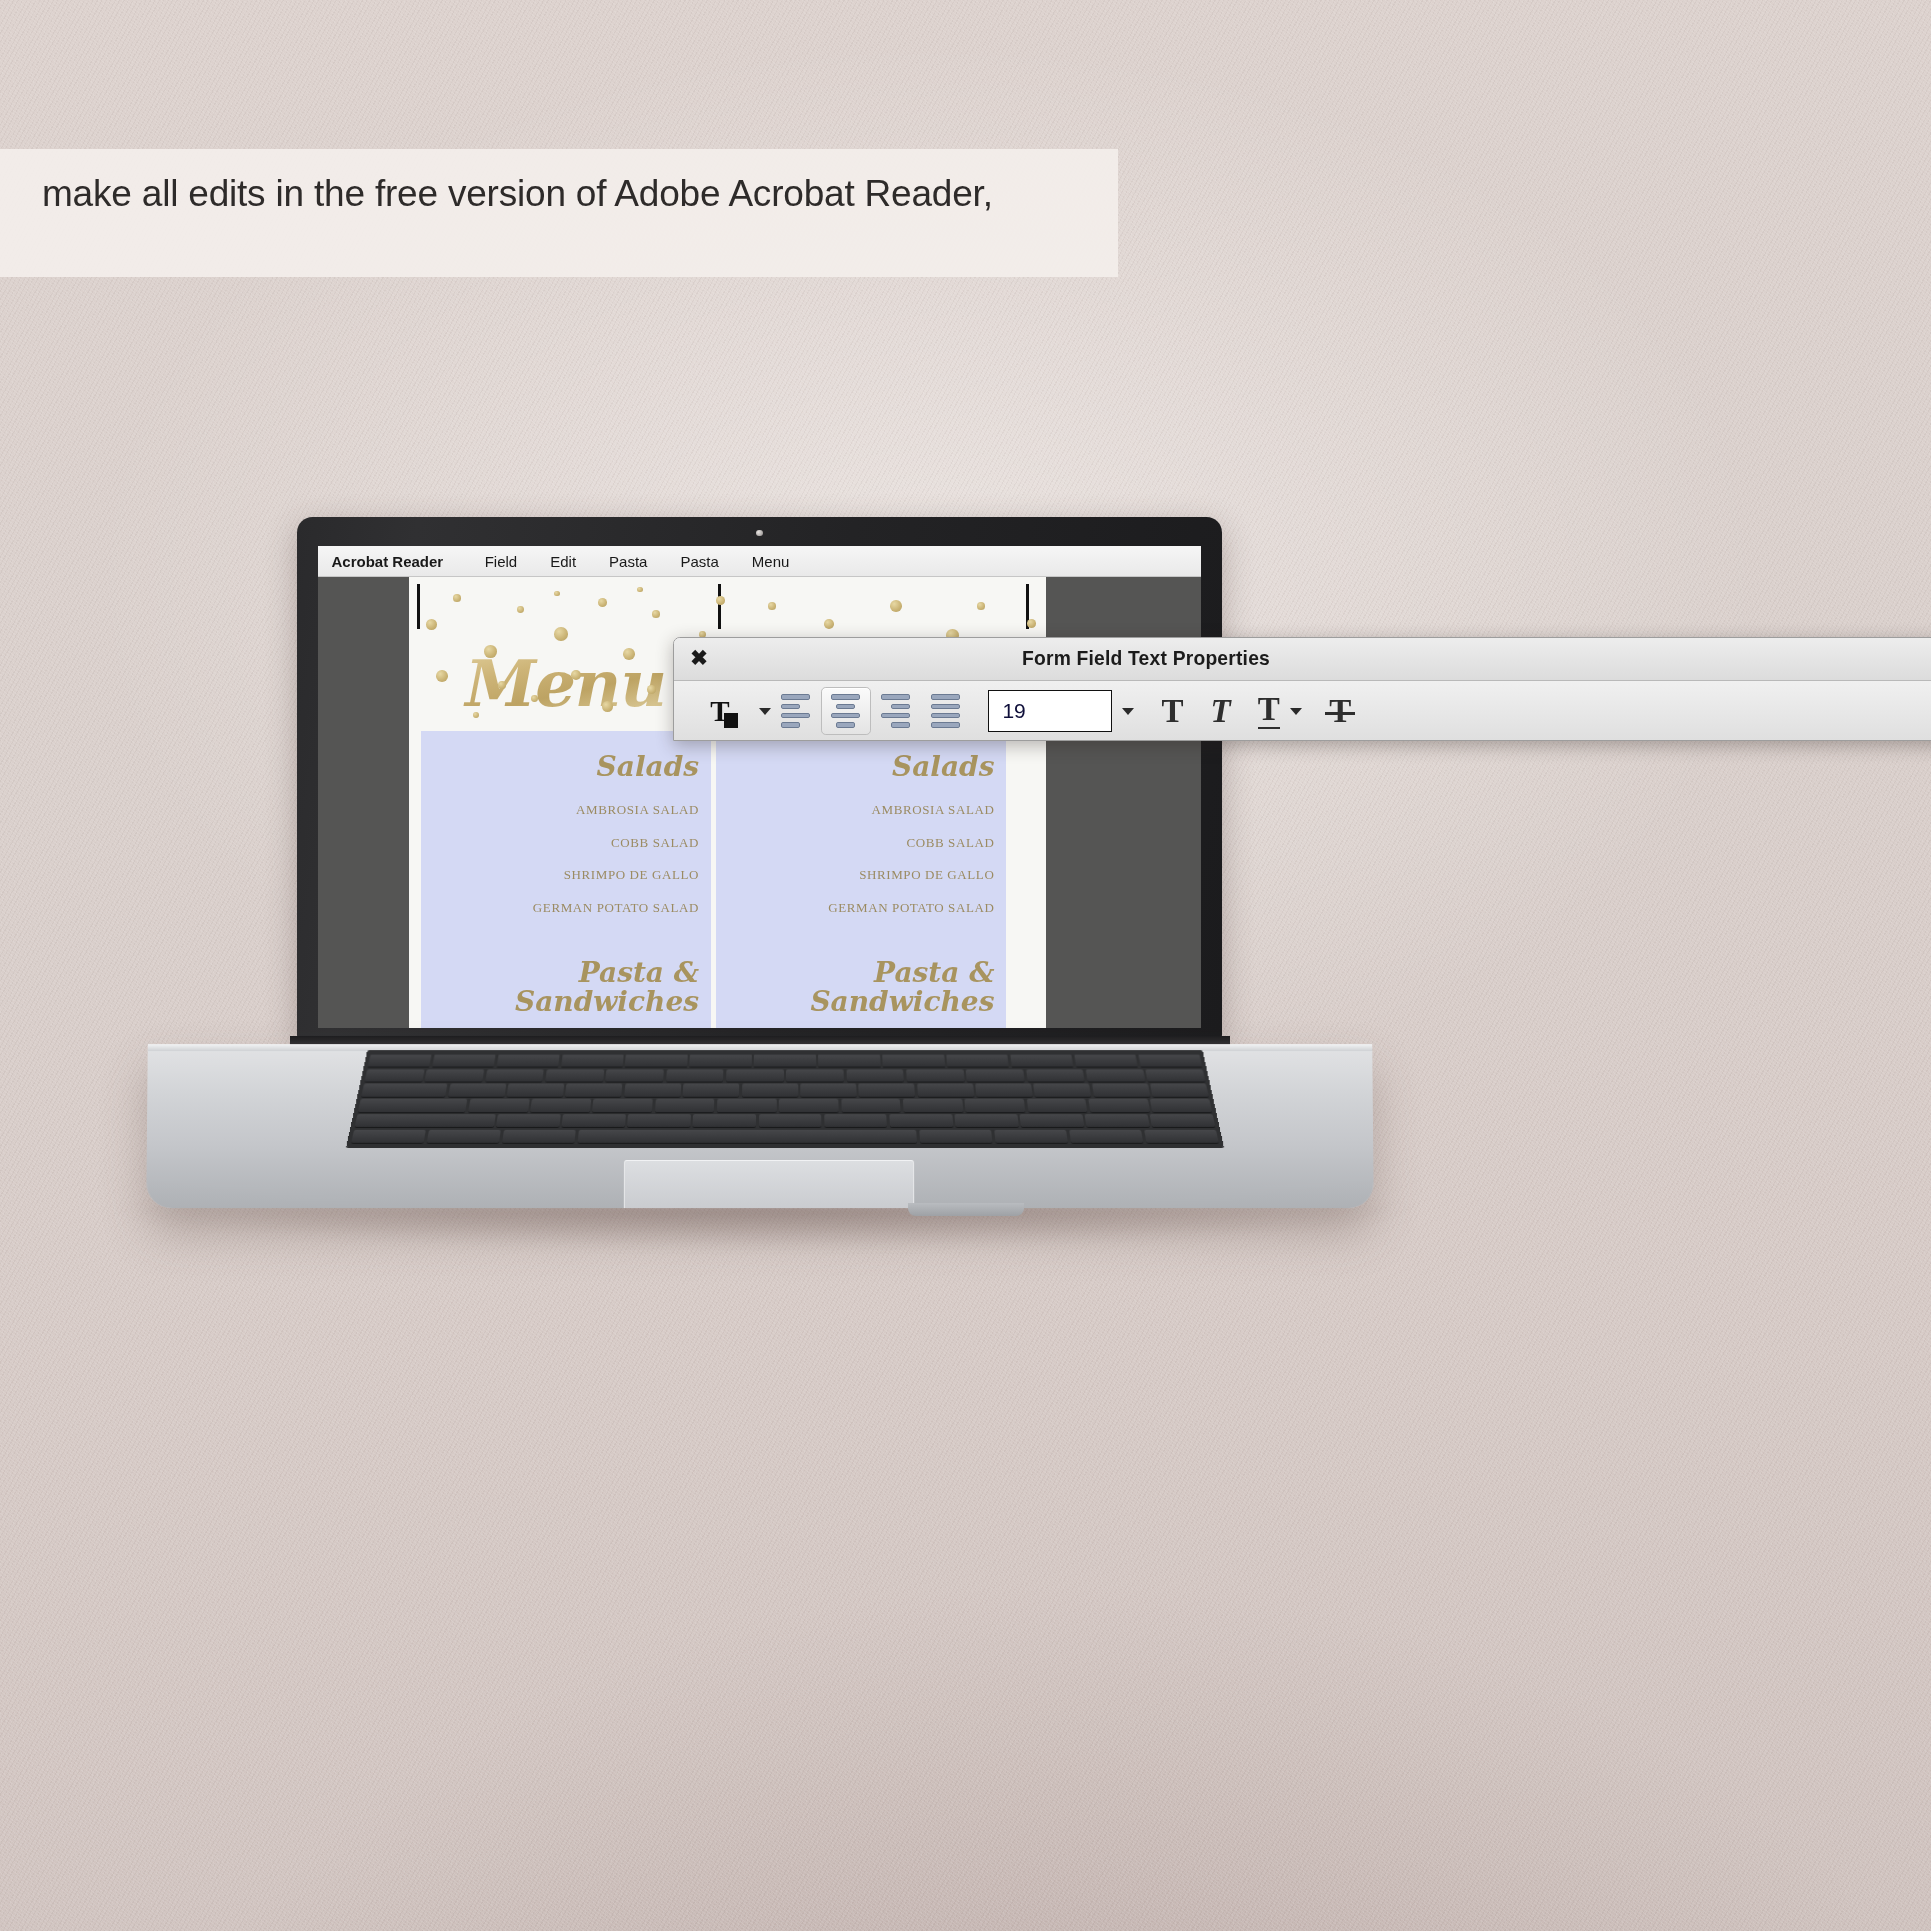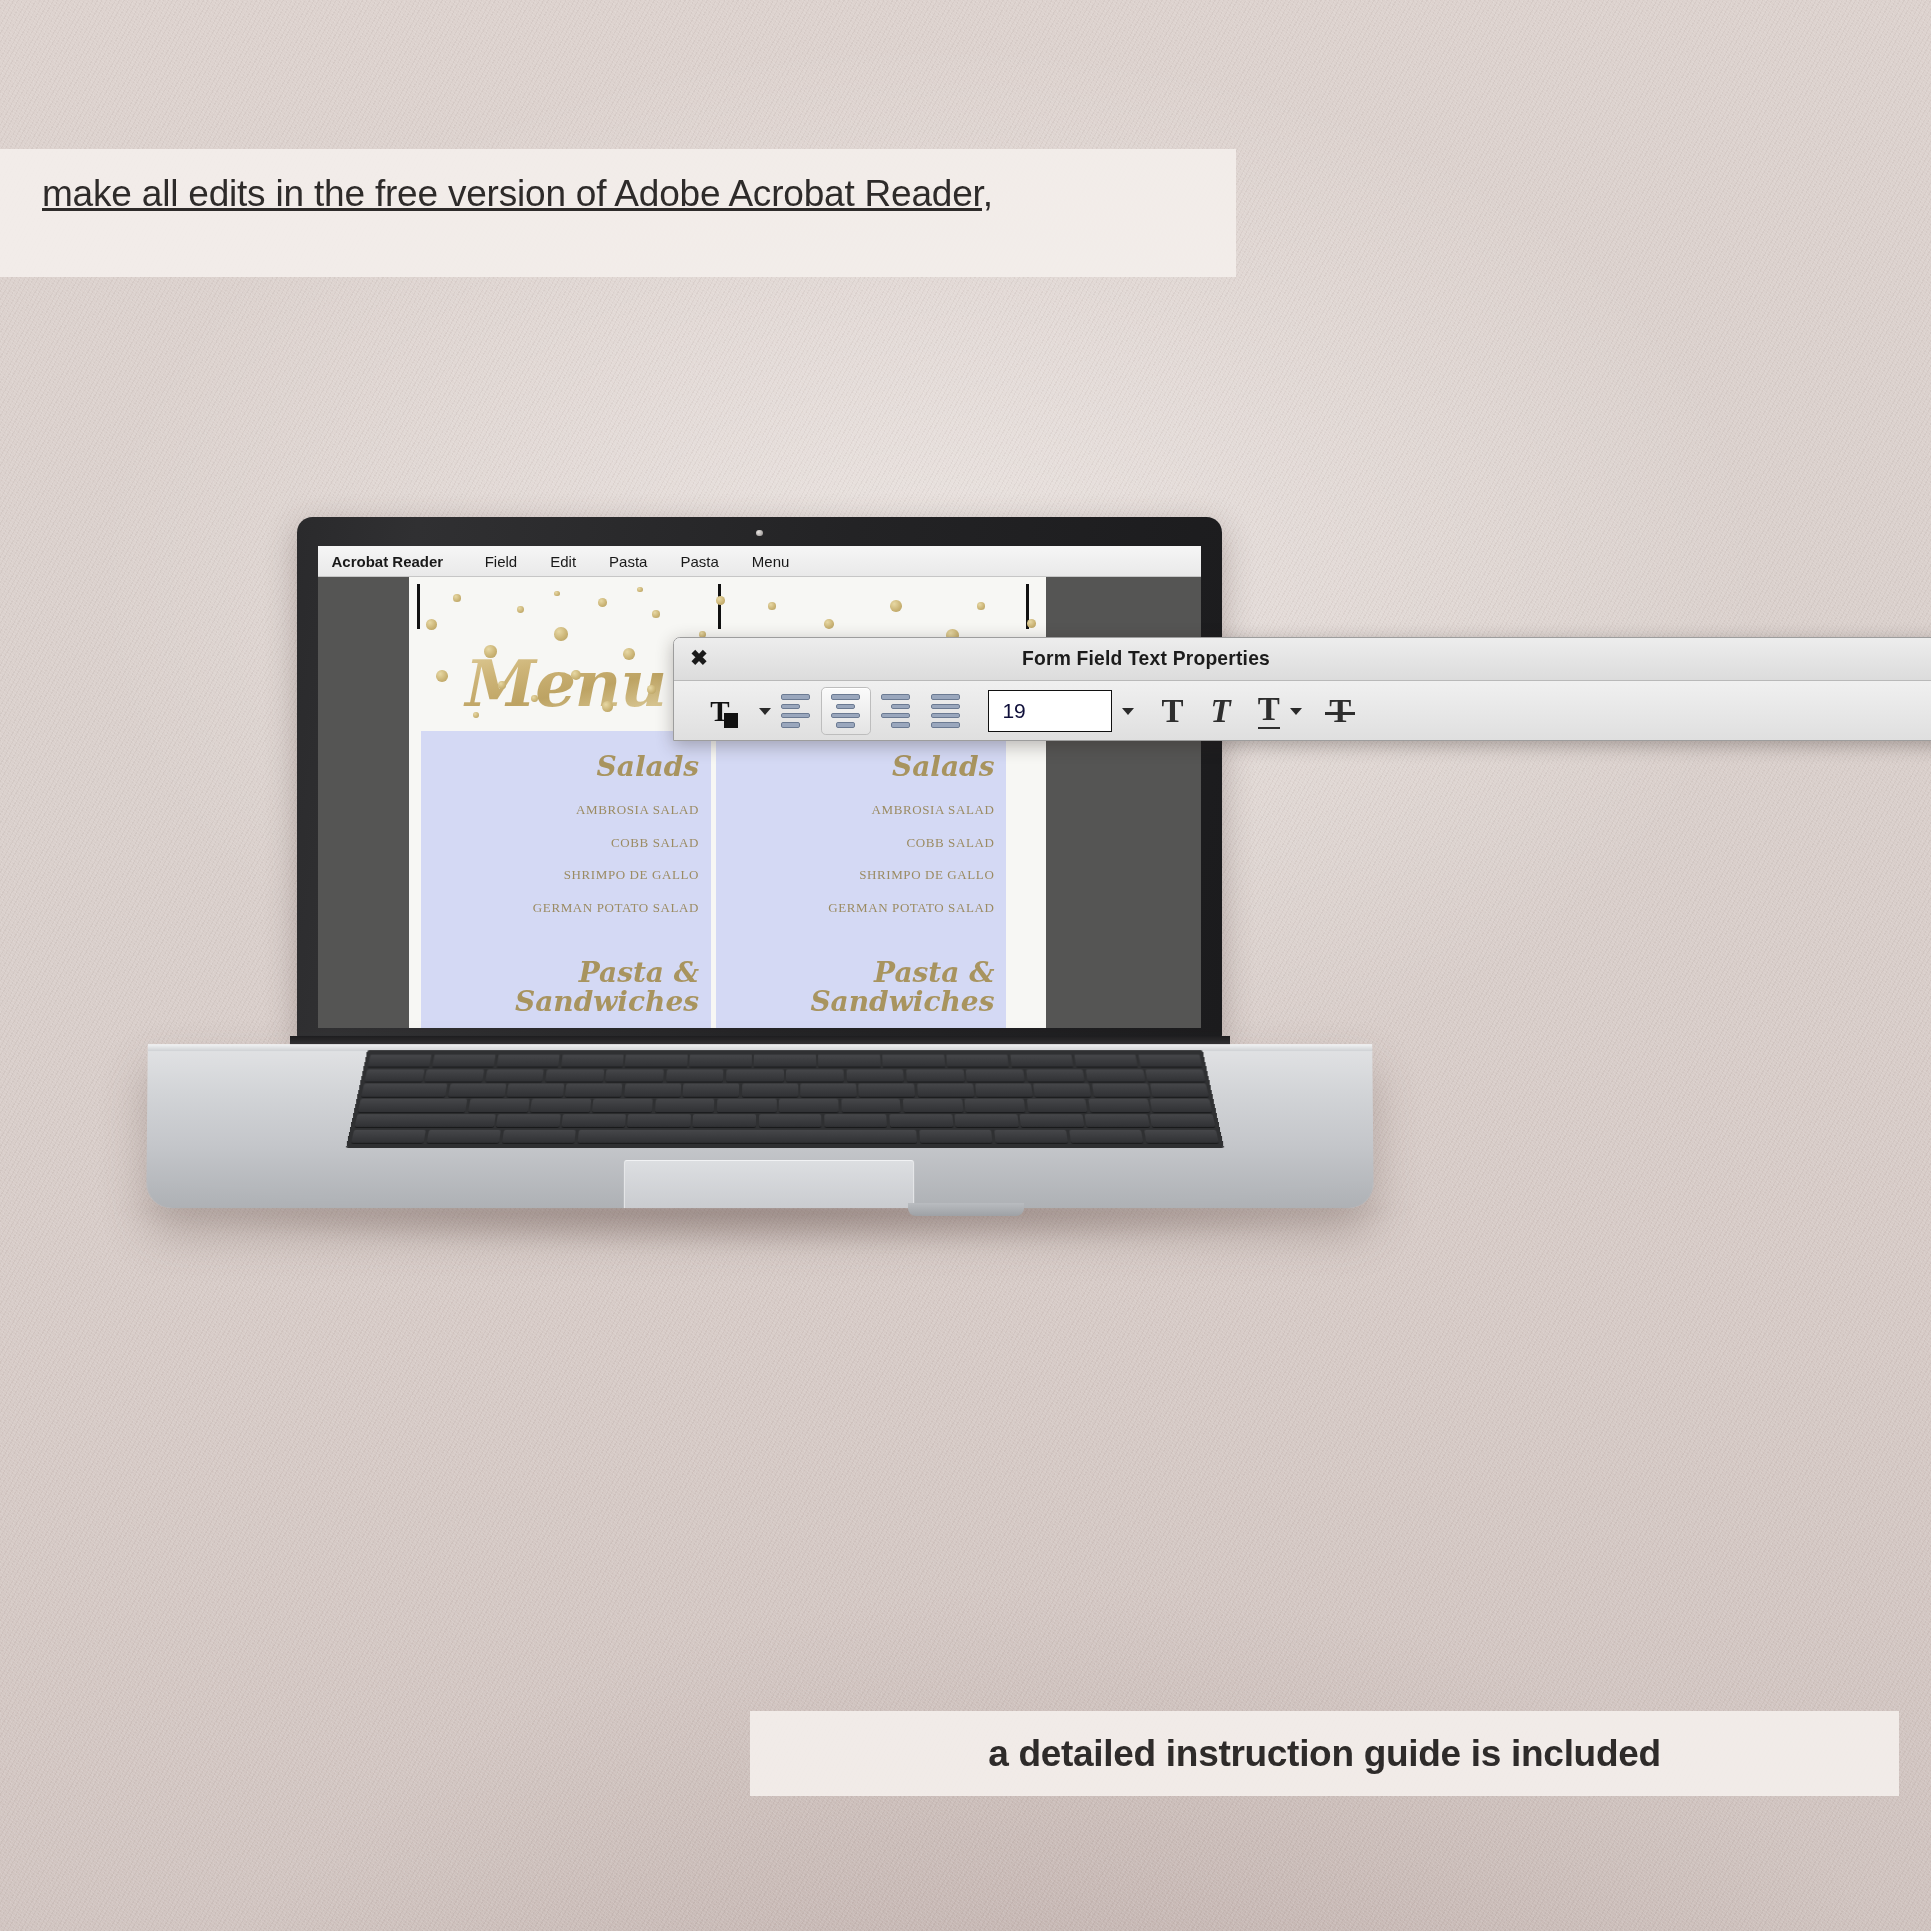--- a/index.html
+++ b/index.html
@@ -38,25 +38,24 @@
   
   .caption {
     position: absolute;
     background: rgba(243,238,235,.93);
     color: #2e2b2a;
     font-family: "Liberation Sans", sans-serif;
     letter-spacing: -0.2px;
   }
   #caption-top {
     left: 0; top: 149px;
-    width: 1236px; min-height: 128px;
+    width: 1118px; min-height: 128px;
     padding: 23px 0 21px 42px;
     font-size: 37px; line-height: 1.17;
     font-weight: 400;
-    text-decoration: underline;
   }
   #caption-top .line { display:block; white-space: nowrap; }
 
   #caption-bottom {
     left: 750px; top: 1711px;
     width: 1149px; height: 85px;
     display:flex; align-items:center; justify-content:center;
     font-size: 37px; font-weight: 700; letter-spacing: -0.3px;
   }
 
@@ -616,15 +615,14 @@
       <span class="tstyle underline">T</span>
       <div class="caret-dn" id="underline-caret"></div>
       <span class="tstyle strike">T</span>
     </div>
   </div>
 
   <div class="caption" id="caption-top">
     <span class="line">make all edits in the free version of Adobe Acrobat Reader,</span>
   </div>
 
-  <div class="caption" id="caption-bottom">a detailed instruction guide is included</div>
 </div>
 
 
 </body></html>

